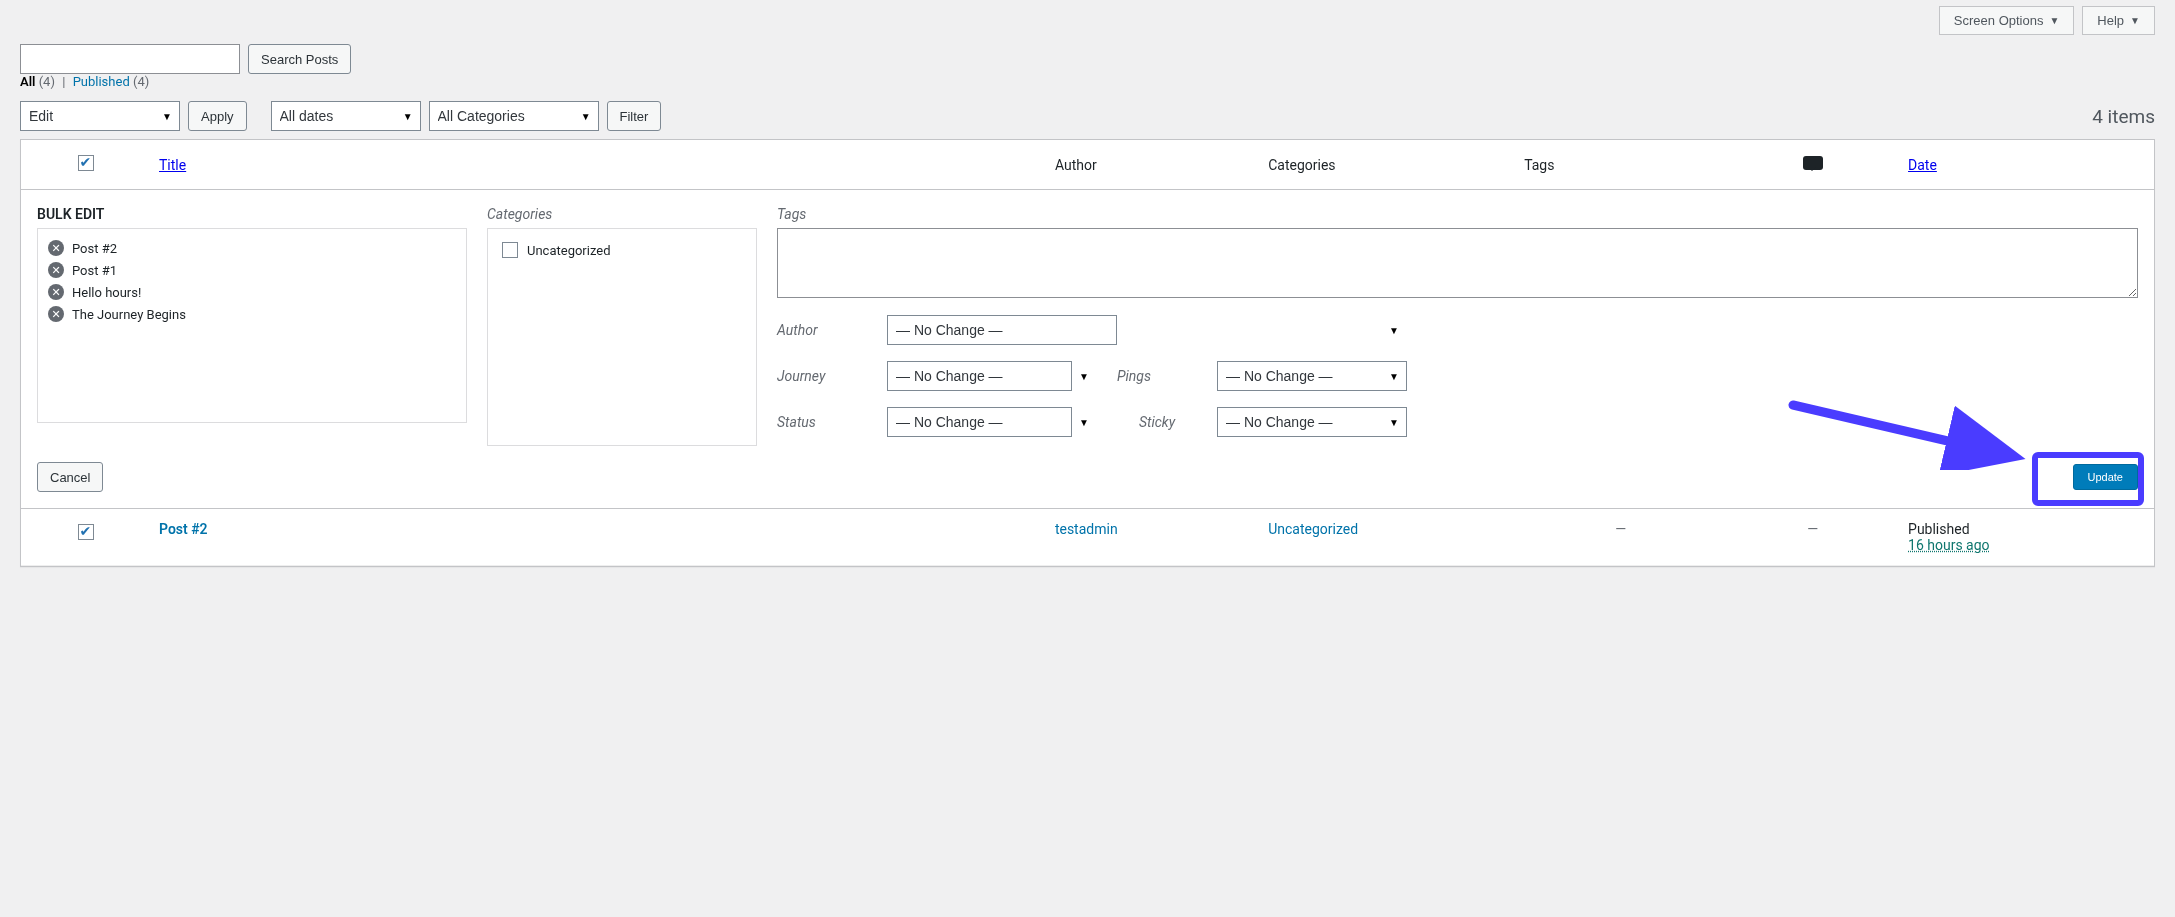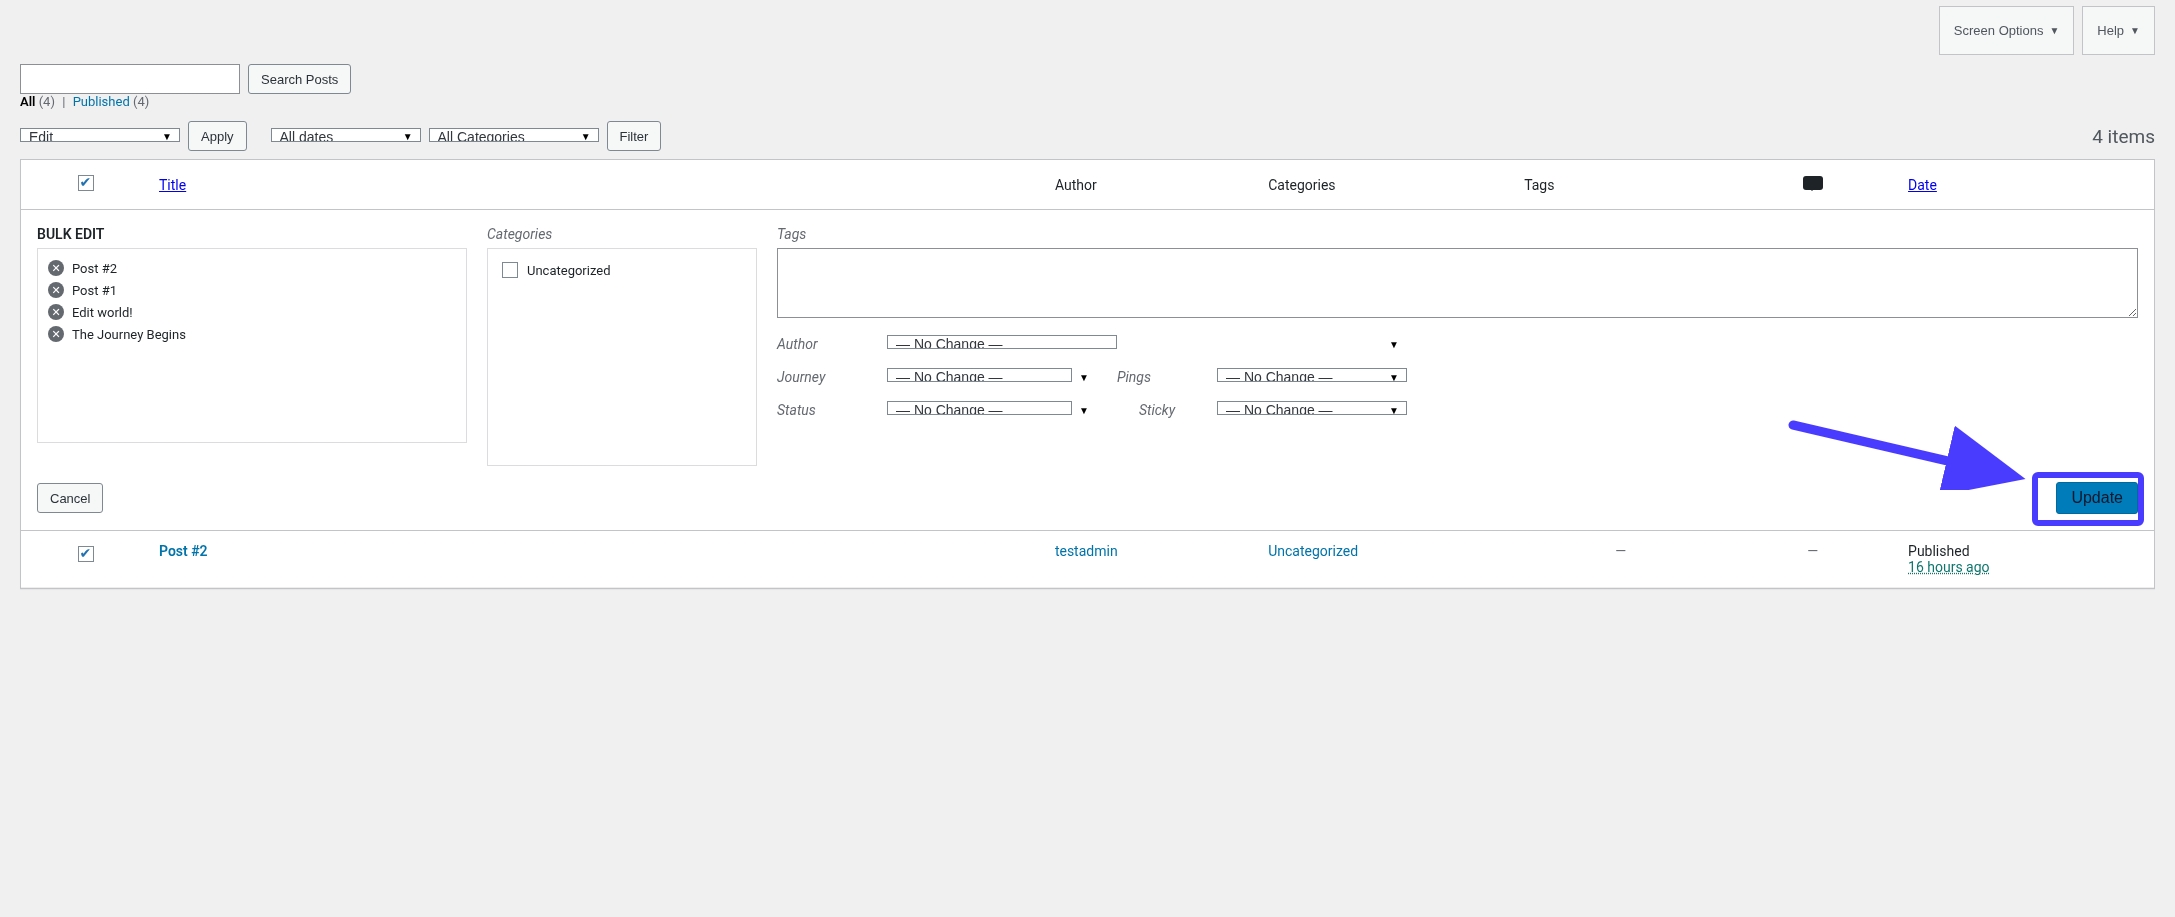--- a/index.html
+++ b/index.html
@@ -14,21 +14,21 @@
   .top-bar {
     display: flex;
     justify-content: flex-end;
     gap: 8px;
     margin-top: 0;
     padding-top: 6px;
   }
   .meta-btn {
     background: #f6f7f7;
     border: 1px solid #c3c4c7;
-    padding: 16px 14px;
+    padding: 6px 14px;
     font-size: 13px;
     color: #50575e;
     cursor: pointer;
     display: inline-flex;
     align-items: center;
     gap: 6px;
   }
   .meta-btn .tri { font-size: 10px; color: #50575e; }
   .heading-row {
     display: flex;
@@ -62,21 +62,21 @@
   .toolbar-row {
     display: flex;
     align-items: center;
     gap: 8px;
     margin-bottom: 8px;
   }
   .wp-select {
     background: #fff;
     border: 1px solid #7e8993;
     padding: 0 24px 0 8px;
-    height: 14px;
+    height: 30px;
     font-size: 14px;
     color: #32373c;
     appearance: none;
     position: relative;
   }
   .select-wrap {
     position: relative;
     display: inline-block;
   }
   .select-wrap::after {
@@ -246,23 +246,23 @@
   .bulk-actions-row {
     display: flex;
     justify-content: space-between;
     align-items: center;
     margin-top: 16px;
     position: relative;
   }
   .update-btn {
     background: #007cba;
     border: 1px solid #006a9e;
-    color: #0f172a;
+    color: #ffffff;
     padding: 6px 14px;
-    font-size: 16px;
+    font-size: 11px;
     border-radius: 3px;
     cursor: pointer;
   }
   .update-highlight {
     position: absolute;
     right: -6px;
     top: -10px;
     width: 112px;
     height: 54px;
     border: 6px solid #4a3cff;
@@ -362,21 +362,21 @@
               <div class="item">
                 <span class="remove-icon">✕</span>
                 <span>Post #2</span>
               </div>
               <div class="item">
                 <span class="remove-icon">✕</span>
                 <span>Post #1</span>
               </div>
               <div class="item">
                 <span class="remove-icon">✕</span>
-                <span>Edit world!</span>
+                <span>Hello hours!</span>
               </div>
               <div class="item">
                 <span class="remove-icon">✕</span>
                 <span>The Journey Begins</span>
               </div>
             </div>
           </div>
           <div class="bulk-col-2">
             <div class="bulk-sublabel">Categories</div>
             <div class="cat-list">

